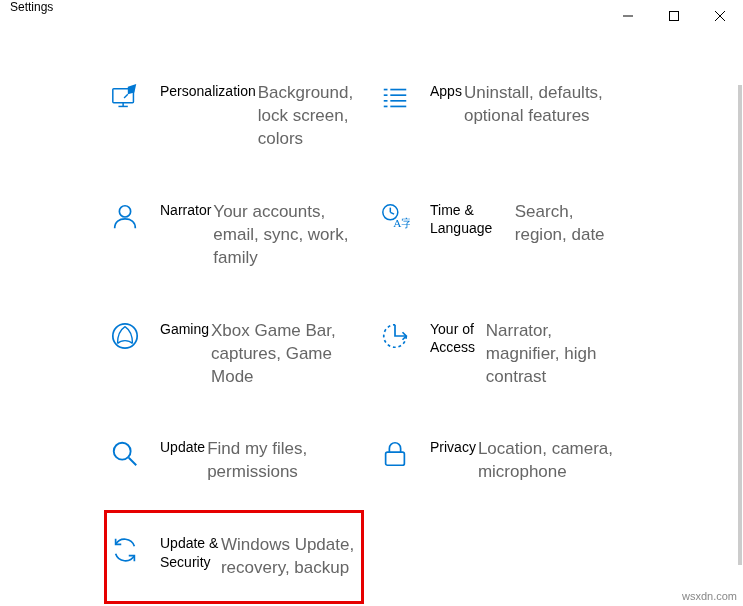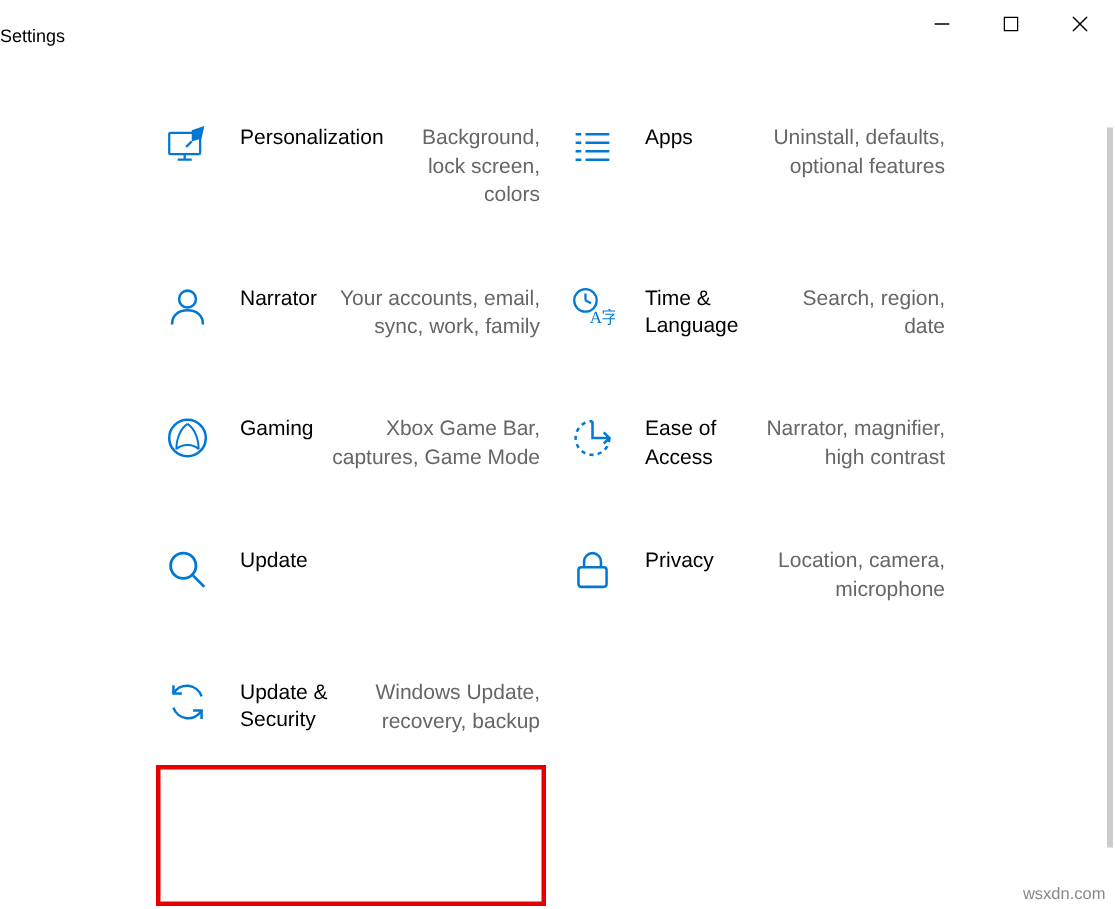--- a/index.html
+++ b/index.html
@@ -1,29 +1,29 @@
 <!DOCTYPE html>
 <html><head>
   <meta charset="utf-8">
   <style>
     * { margin: 0; padding: 0; box-sizing: border-box; }
     body { font-family: "Segoe UI", -apple-system, sans-serif; background: #fff; width: 743px; height: 606px; overflow: hidden; }
-    .titlebar { height: 32px; display: flex; align-items: flex-end; border-bottom: 1px solid transparent; }
+    .titlebar { height: 32px; display: flex; align-items: flex-start; padding-left: 10px; border-bottom: 1px solid transparent; }
     .titlebar-title { font-size: 12px; color: #000; flex: 1; }
     .titlebar-controls { display: flex; height: 100%; }
     .titlebar-btn { width: 46px; height: 100%; display: flex; align-items: center; justify-content: center; cursor: default; }
     .titlebar-btn svg { width: 10px; height: 10px; }
     .content { padding: 50px 30px 20px 110px; position: relative; height: calc(606px - 32px); }
     .grid { display: grid; grid-template-columns: 250px 250px; column-gap: 20px; row-gap: 50px; }
     .category { display: flex; align-items: flex-start; gap: 18px; cursor: default; }
     .category-icon { width: 32px; height: 32px; flex-shrink: 0; color: #0078D4; display: flex; align-items: center; justify-content: flex-start; }
     .category-icon svg { width: 30px; height: 30px; }
     .category-text { display: flex; flex-direction: row; gap: 2px; padding-top: 0; }
     .category-title { font-size: 14px; color: #000; font-weight: 400; line-height: 1.3; }
-    .category-desc { font-size: 14px; color: #666; line-height: 1.35; max-width: 175px; text-align: right; }
+    .category-desc { font-size: 17px; color: #666; line-height: 1.35; max-width: 175px; }
     .highlight-box { position: absolute; border: 3px solid #e60000; left: 104px; top: 478px; width: 260px; height: 94px; pointer-events: none; }
     .scrollbar { position: absolute; right: 1px; top: 85px; width: 4px; height: 480px; background: #ccc; }
     .watermark { position: absolute; right: 6px; bottom: 4px; font-size: 11px; color: #888; }
   </style>
 </head>
 <body>
 
 <div class="titlebar">
   <span class="titlebar-title">Settings</span>
   <div class="titlebar-controls">
@@ -127,34 +127,35 @@
 
     <div class="category">
       <div class="category-icon">
         <svg viewBox="0 0 32 32" fill="none" stroke="#0078D4" stroke-width="1.8">
           <path d="M28 16 A12 12 0 1 1 16 4" stroke-dasharray="3 3"></path>
           <path d="M16 4 L16 16 L28 16"></path>
           <polyline points="24,12 28,16 24,20" fill="none"></polyline>
         </svg>
       </div>
       <div class="category-text">
-        <span class="category-title">Ease of Access</span>
+        <span class="category-title">Your of Access</span>
         <span class="category-desc">Narrator, magnifier, high contrast</span>
       </div>
     </div>
 
     <div class="category">
       <div class="category-icon">
         <svg viewBox="0 0 32 32" fill="none" stroke="#0078D4" stroke-width="2">
           <circle cx="13" cy="13" r="9"></circle>
           <line x1="20" y1="20" x2="28" y2="28"></line>
         </svg>
       </div>
       <div class="category-text">
         <span class="category-title">Update</span>
+        <span class="category-desc">Find my files, permissions</span>
       </div>
     </div>
 
     <div class="category">
       <div class="category-icon">
         <svg viewBox="0 0 32 32" fill="none" stroke="#0078D4" stroke-width="1.8">
           <rect x="6" y="14" width="20" height="14" rx="2"></rect>
           <path d="M10 14 V10 a6 6 0 0 1 12 0 V14"></path>
         </svg>
       </div>

